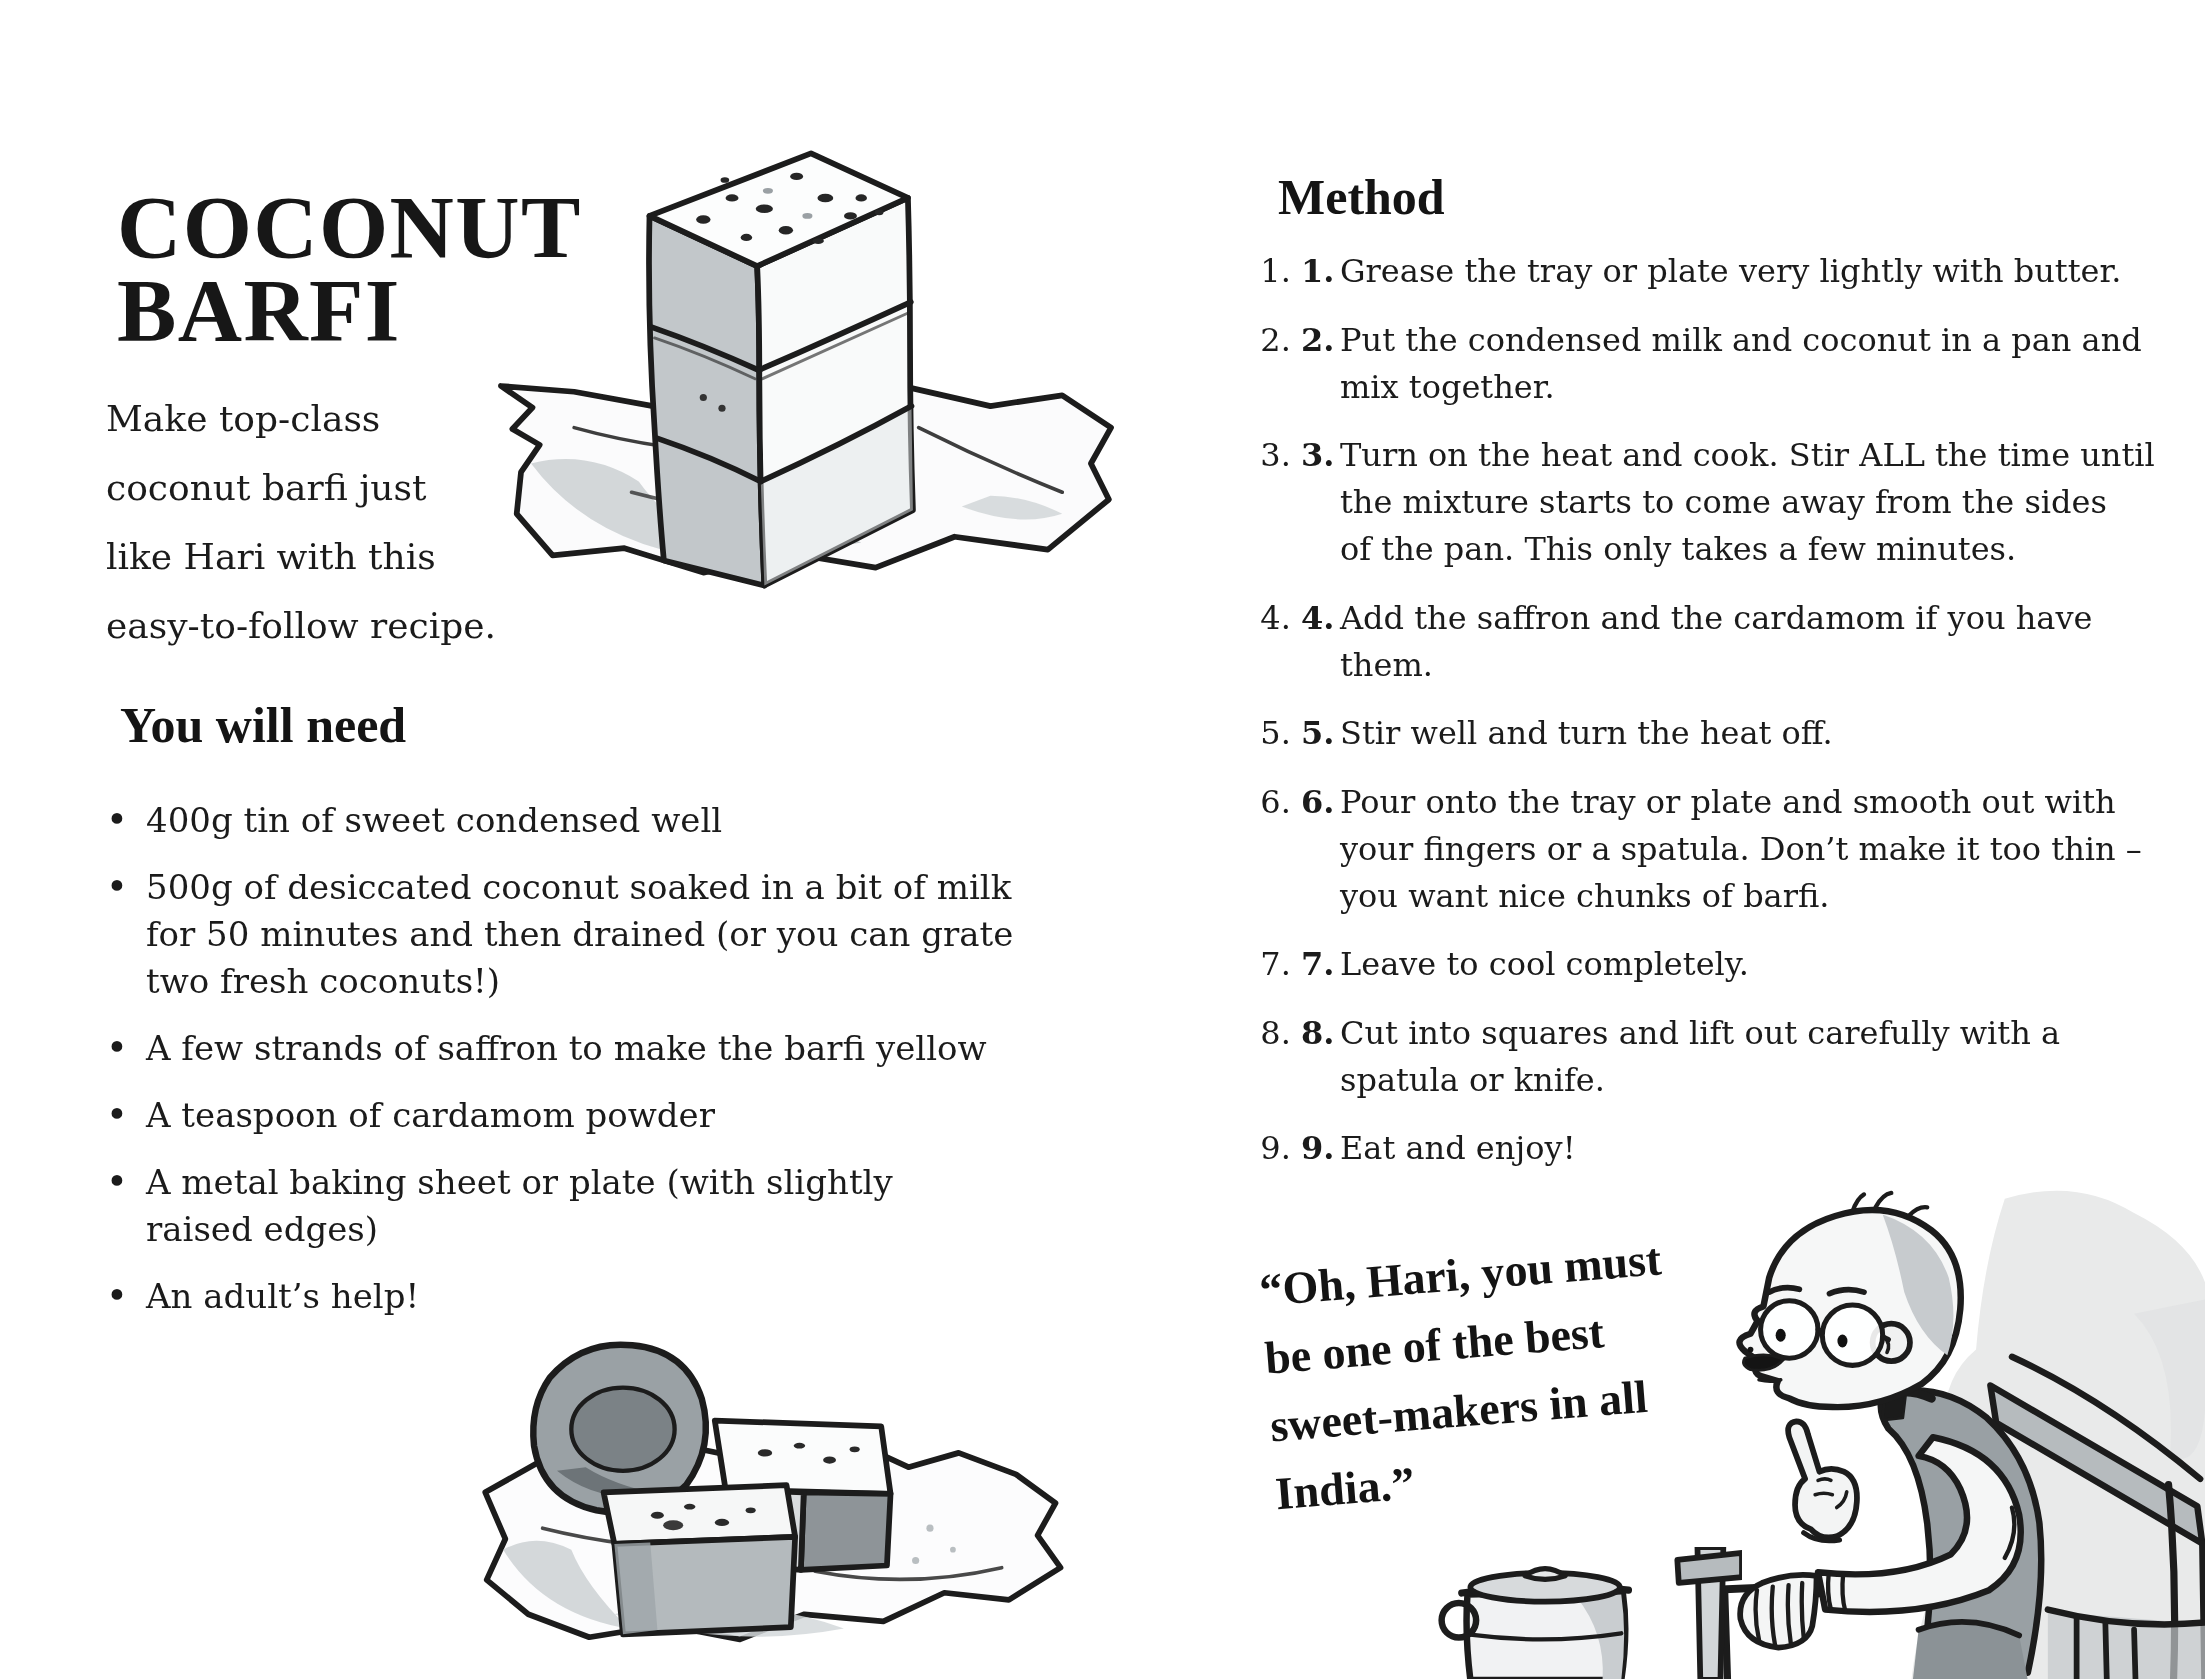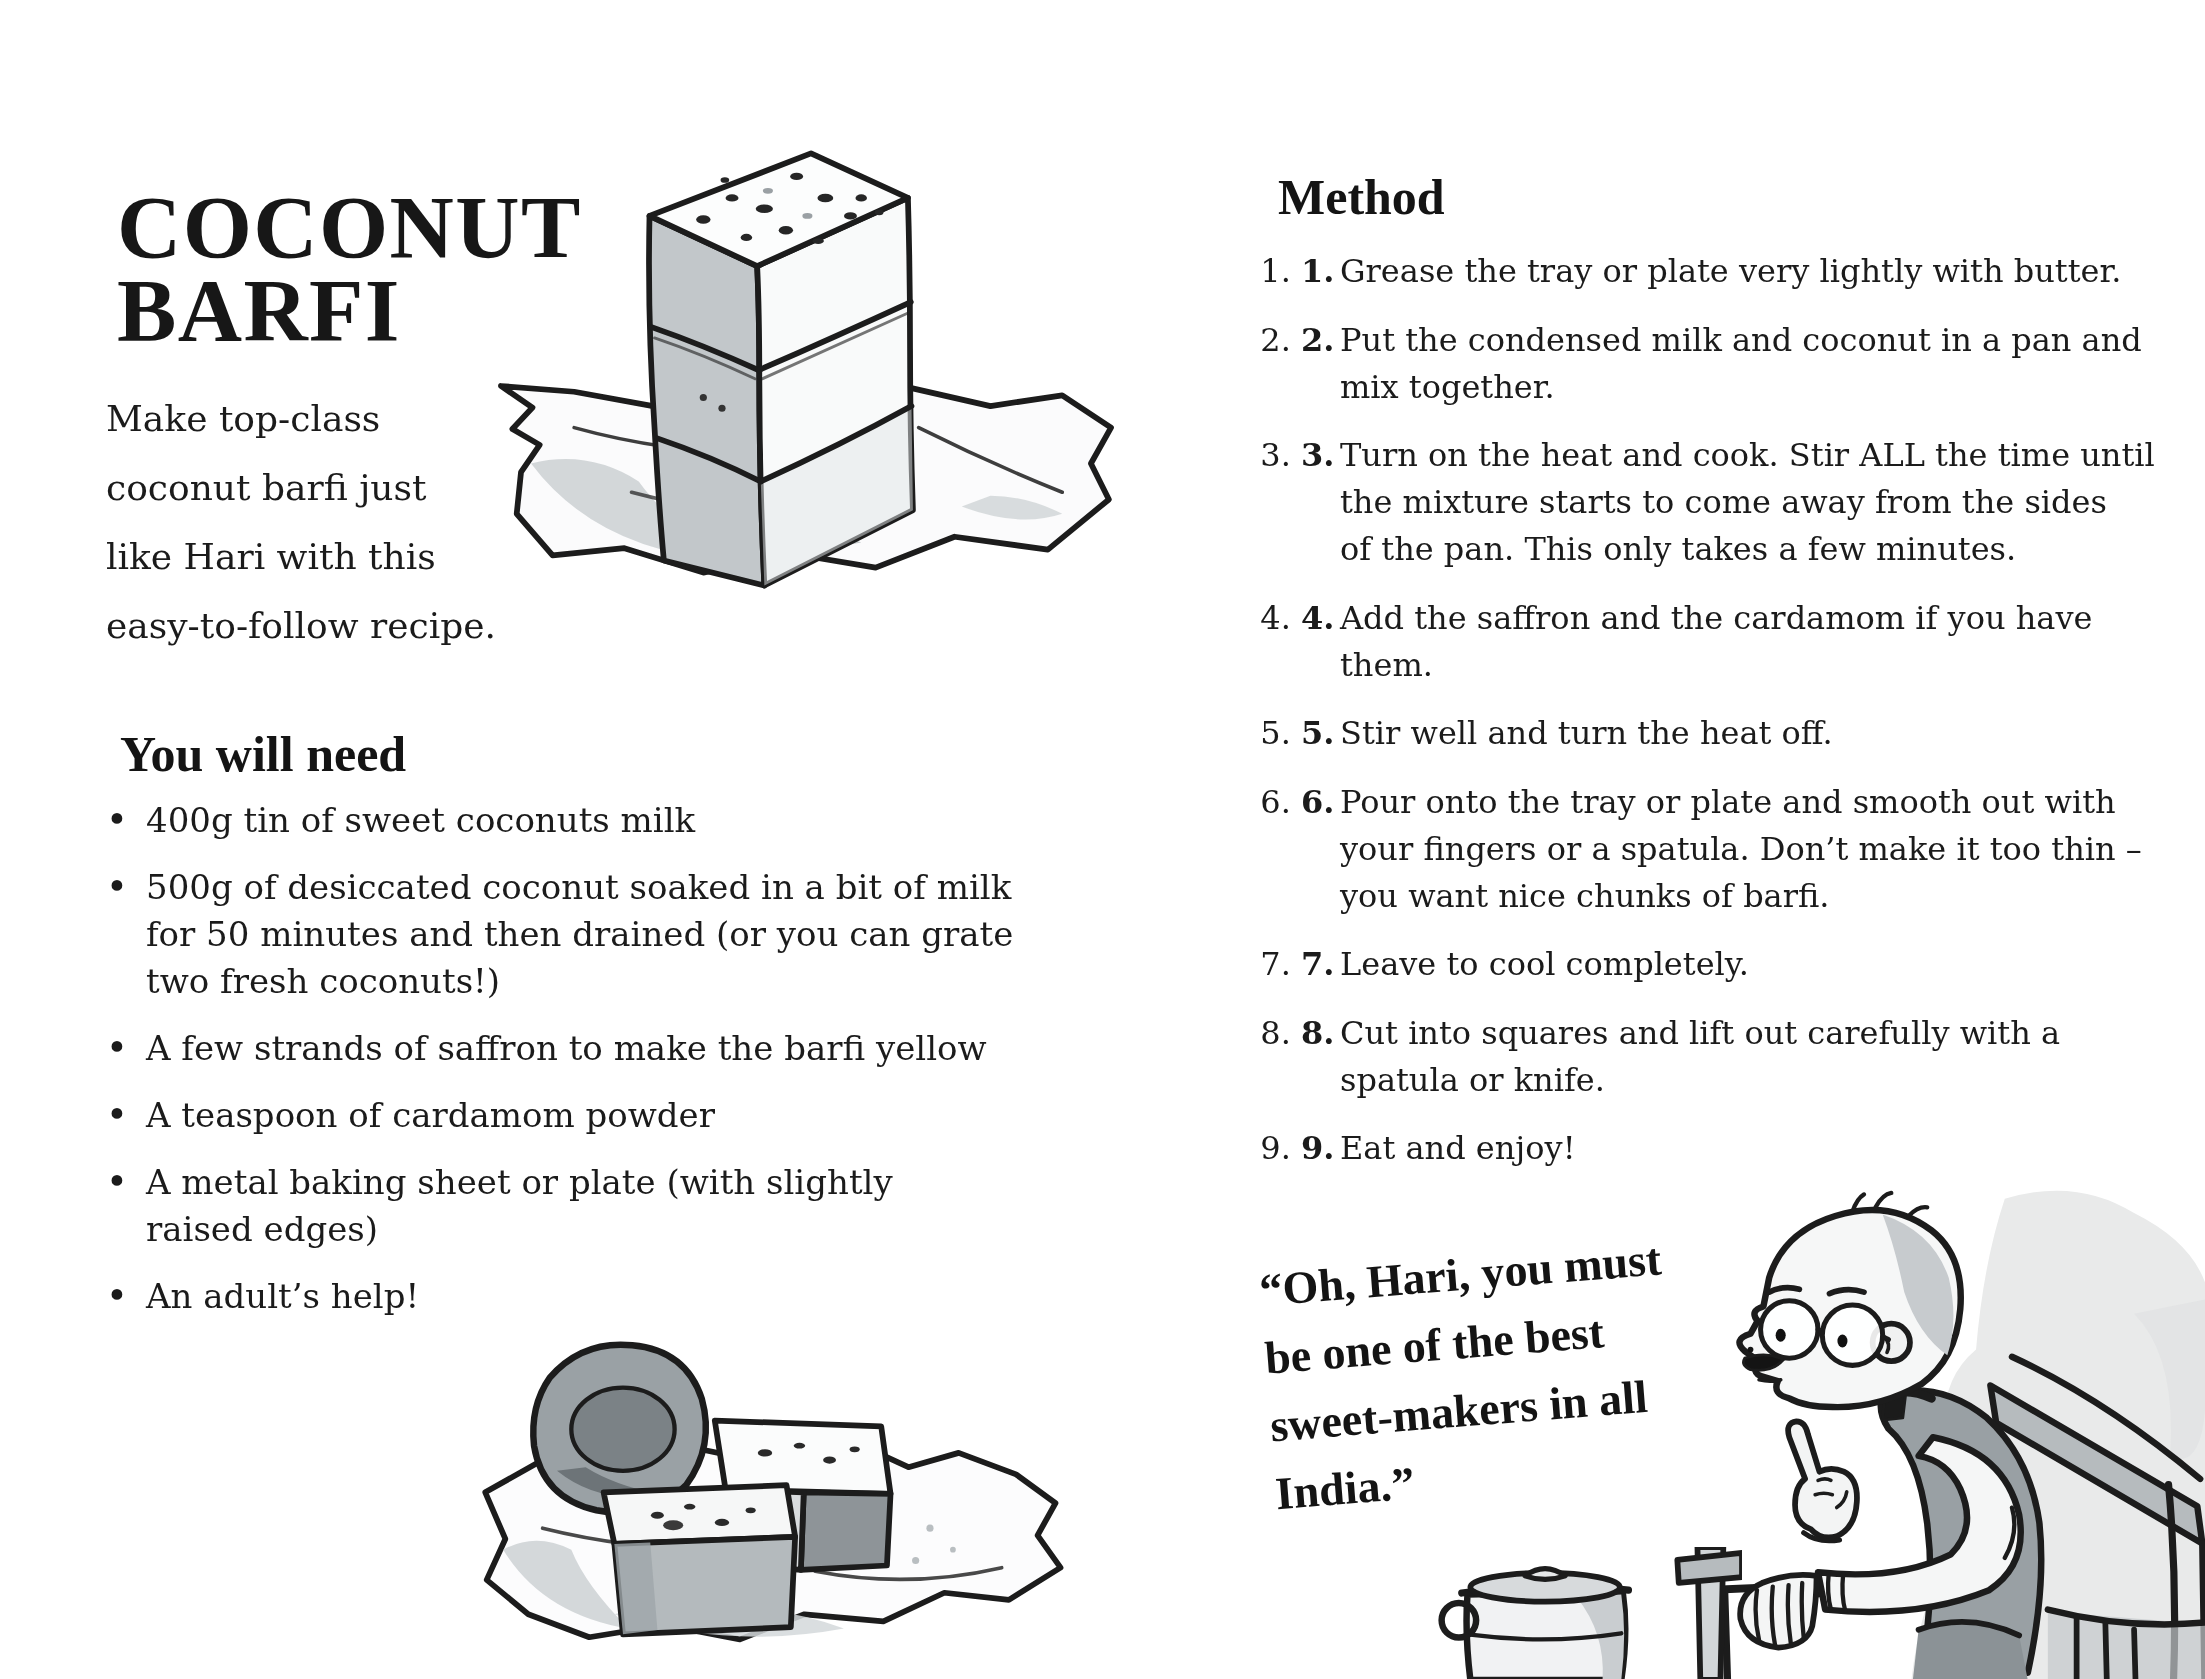--- a/index.html
+++ b/index.html
@@ -16,21 +16,21 @@
     font-size:89px;line-height:83px;letter-spacing:1.4px;color:#171717;
   }
   .title span{display:block;white-space:nowrap;}
 
   .intro{position:absolute;left:106px;top:342px;font-size:36px;line-height:57px;}
   .intro span{display:block;white-space:nowrap;margin-top:12px;}
 
   .section-heading{
     position:absolute;font-size:50px;line-height:50px;color:#141414;white-space:nowrap;
   }
-  #you-will-need{left:104px;top:687px;}
+  #you-will-need{left:104px;top:658px;}
   #method-heading{left:1262px;top:130px;}
 
   ul.plain{list-style:none;margin:0;padding:0;}
 
   .ingredients{
     position:absolute;left:106px;top:797px;width:1077px;
     font-size:34px;line-height:47px;
   }
   .ingredients li{position:relative;padding-left:40px;margin-bottom:20px;}
   .ingredients li::before{
@@ -74,21 +74,21 @@
   <span>Make top-class</span>
   <span>coconut barfi just</span>
   <span>like Hari with this</span>
   <span>easy-to-follow recipe.</span>
 </p>
 
 <h2 id="you-will-need" class="section-heading serif-display">You will need</h2>
 
 <ul class="ingredients plain">
   <li>
-    <span>400g tin of sweet coconuts milk</span>
+    <span>400g tin of sweet condensed well</span>
   </li>
   <li>
     <span>500g of desiccated coconut soaked in a bit of milk</span>
     <span>for 50 minutes and then drained (or you can grate</span>
     <span>two fresh coconuts!)</span>
   </li>
   <li>
     <span>A few strands of saffron to make the barfi yellow</span>
   </li>
   <li>

